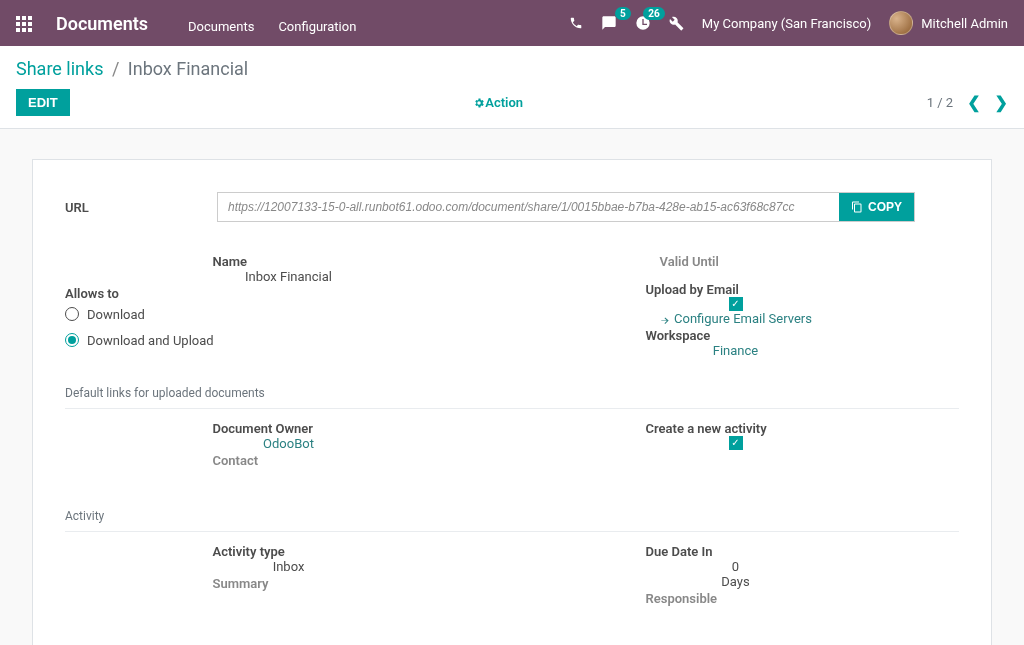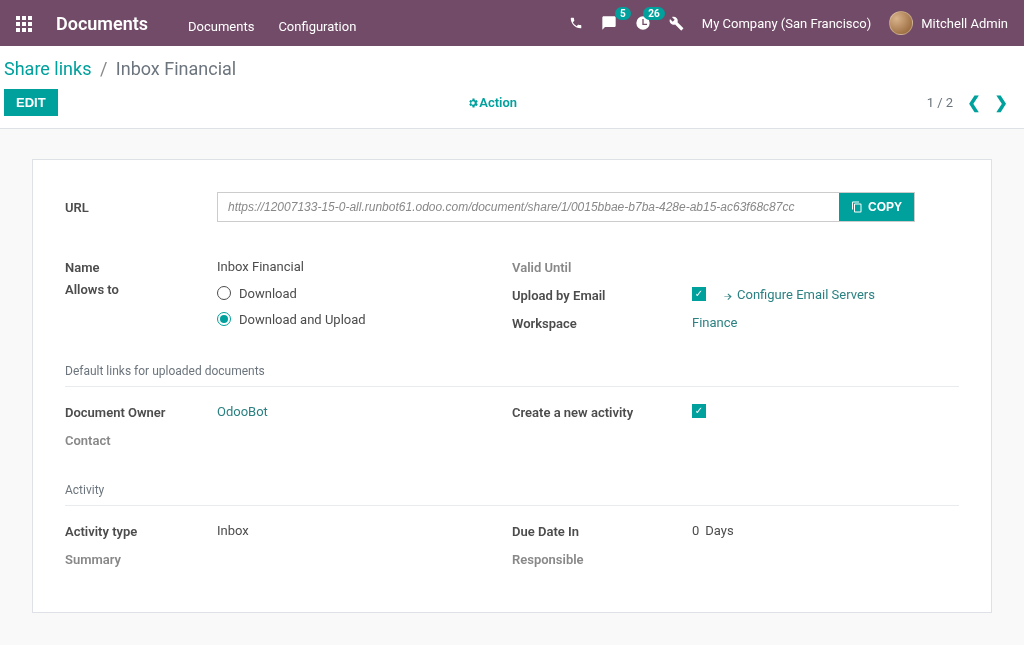--- a/index.html
+++ b/index.html
@@ -14,21 +14,21 @@
   .nav-links { display: flex; gap: 24px; margin-left: 18px; }
   .nav-link { color: #fff; font-size: 13px; cursor: pointer; }
   .nav-right { margin-left: auto; display: flex; align-items: center; gap: 18px; }
   .icon-btn { color: #fff; cursor: pointer; display: flex; align-items: center; position: relative; }
   .badge { position: absolute; top: -8px; right: -14px; background: #00A09D; color: #fff; font-size: 10px; font-weight: 700; padding: 1px 5px; border-radius: 8px; }
   .company { color: #fff; font-size: 13px; cursor: pointer; }
   .avatar { width: 24px; height: 24px; border-radius: 50%; background: radial-gradient(circle at 30% 30%, #d9b38c, #8b5a2b); border: 1px solid rgba(255,255,255,0.3); }
   .user-block { display: flex; align-items: center; gap: 8px; cursor: pointer; }
 
   
-  .control-panel { background: #fff; border-bottom: 1px solid #dee2e6; padding: 12px 16px 12px 4px; }
+  .control-panel { background: #fff; border-bottom: 1px solid #dee2e6; padding: 12px 16px 12px 16px; }
   .breadcrumb { font-size: 18px; margin-bottom: 10px; }
   .breadcrumb a { color: #00A09D; text-decoration: none; cursor: pointer; }
   .breadcrumb .sep { color: #888; margin: 0 4px; }
   .breadcrumb .current { color: #6c757d; }
   .cp-row { display: flex; align-items: center; }
   .edit-btn { background: #00A09D; color: #fff; border: none; padding: 6px 12px; font-size: 13px; font-weight: 600; cursor: pointer; text-transform: uppercase; }
   .action-wrap { flex: 1; display: flex; justify-content: center; }
   .action-btn { color: #00A09D; font-size: 13px; cursor: pointer; display: flex; align-items: center; gap: 0; font-weight: 600; }
   .pager { display: flex; align-items: center; gap: 14px; color: #6c757d; }
   .pager .arrow { color: #00A09D; cursor: pointer; font-size: 16px; font-weight: 700; }
@@ -42,21 +42,21 @@
   .label-muted { color: #888; font-weight: 500; }
   .field-col { flex: 1; }
 
   .url-row .label-col { padding-top: 8px; }
   .url-box { display: flex; border: 1px solid #ccc; width: 698px; }
   .url-input { flex: 1; padding: 7px 10px; font-size: 12px; font-style: italic; color: #888; border: none; background: #fff; outline: none; }
   .copy-btn { background: #00A09D; color: #fff; border: none; padding: 0 12px; font-size: 12px; font-weight: 700; cursor: pointer; display: flex; align-items: center; gap: 5px; }
 
   .two-col { display: flex; margin-top: 30px; }
   .half { width: 50%; }
-  .field-line { display: flex; align-items: center; min-height: 28px; }
+  .field-line { display: flex; align-items: center; min-height: 28px; flex-direction: column; }
   .field-line .label-col { font-weight: 600; }
 
   .radio-stack .opt { display: flex; align-items: center; gap: 8px; height: 26px; }
   .radio { width: 14px; height: 14px; border: 1.5px solid #4c4c4c; border-radius: 50%; display: inline-flex; align-items: center; justify-content: center; }
   .radio.checked { border-color: #00A09D; }
   .radio.checked::after { content: ""; width: 8px; height: 8px; background: #00A09D; border-radius: 50%; }
   .radio-label { font-size: 13px; color: #4c4c4c; }
 
   .checkbox { width: 14px; height: 14px; background: #00A09D; display: inline-flex; align-items: center; justify-content: center; color: #fff; font-size: 10px; line-height: 1; }
   .link-teal { color: #2b8182; cursor: pointer; font-size: 13px; }

